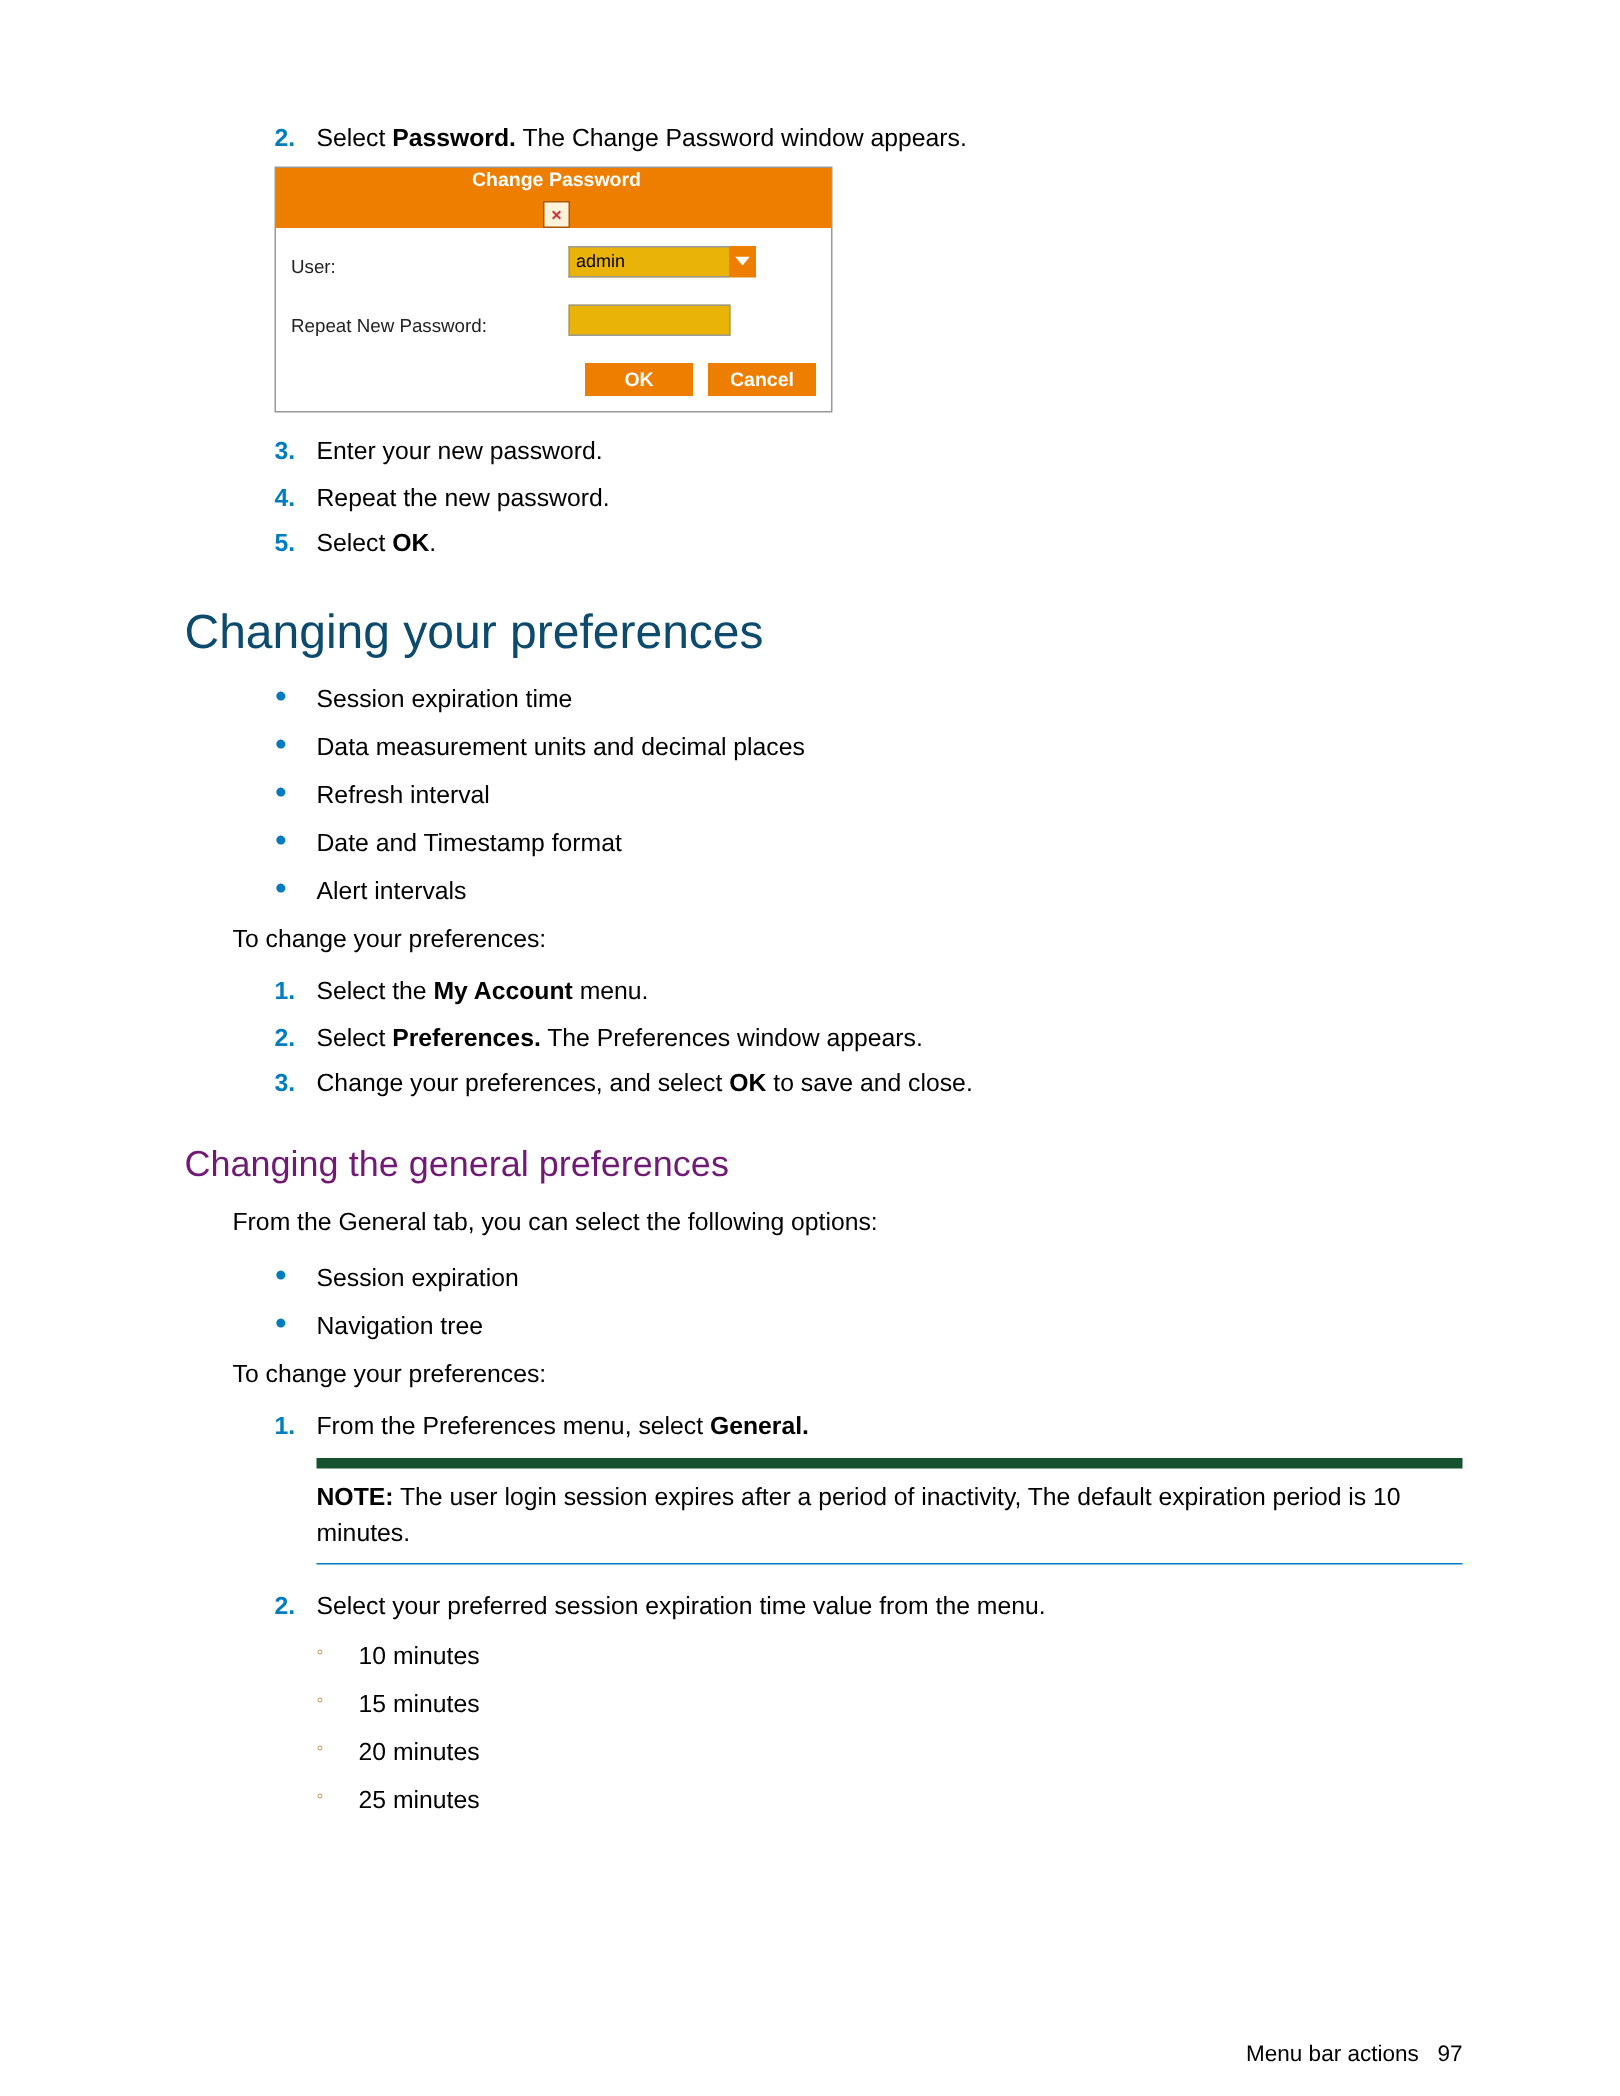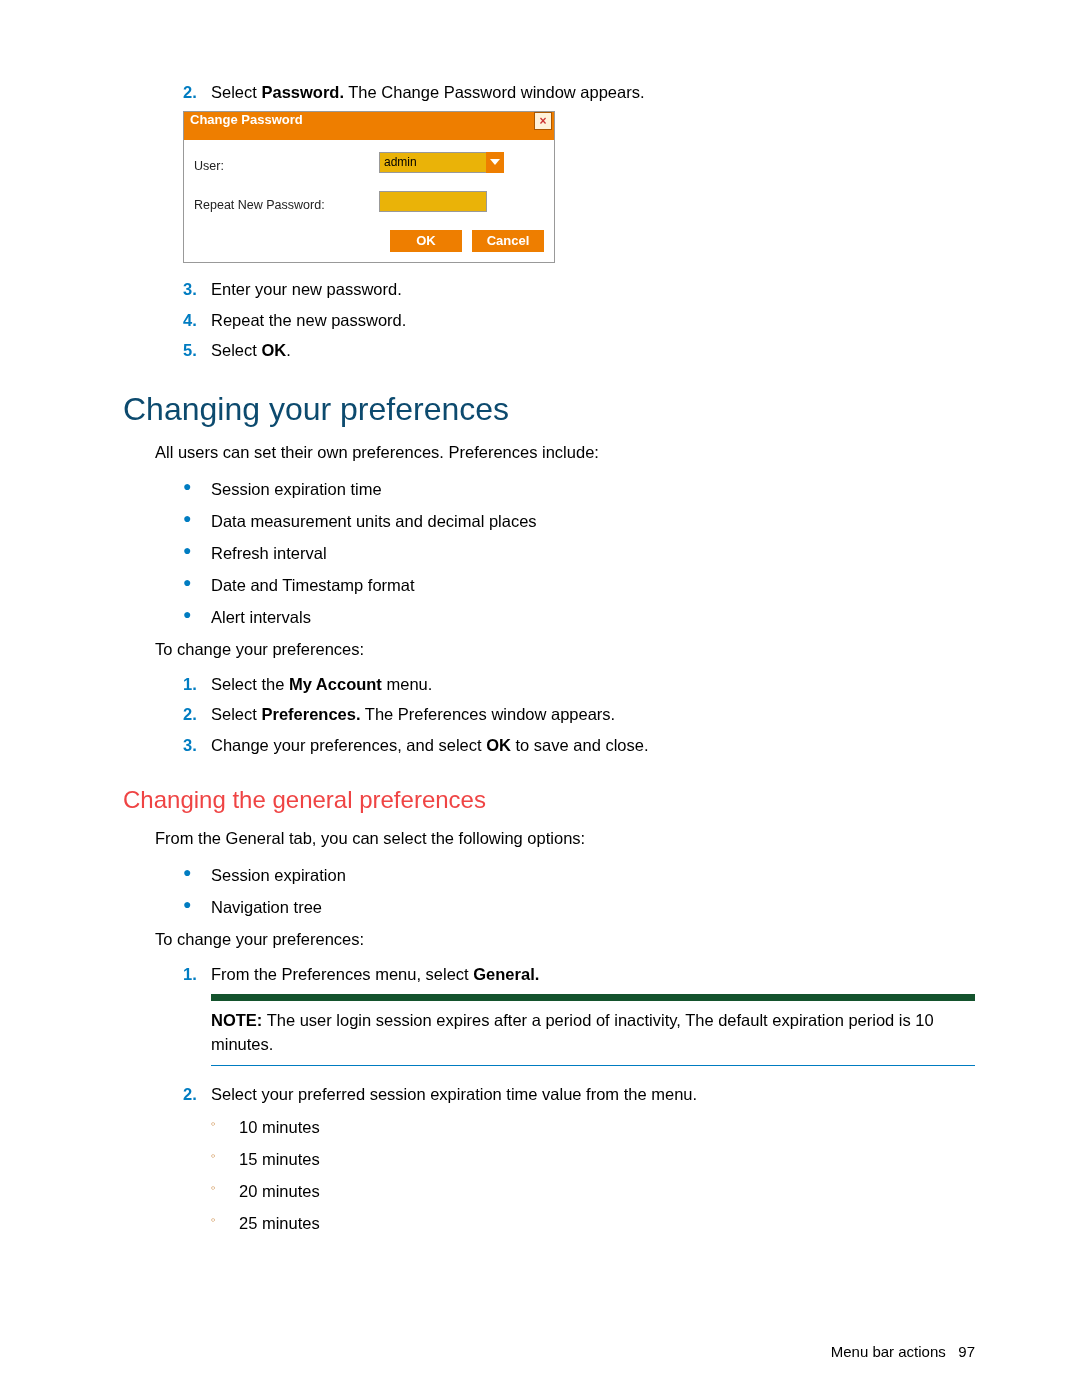--- a/index.html
+++ b/index.html
@@ -63,39 +63,40 @@
   h1.section {
     font-family: Arial, Helvetica, sans-serif;
     font-weight: normal;
     color: #0c4a6e;
     font-size: 32px;
     margin: 28px 0 12px -32px;
   }
   h2.subsection {
     font-family: Arial, Helvetica, sans-serif;
     font-weight: normal;
-    color: #ef4444;
+    color: #701a75;
     font-size: 24px;
     margin: 28px 0 12px -32px;
   }
   
   .dialog {
     width: 370px;
     border: 1px solid #999;
     margin: 6px 0 14px 28px;
     background: #fff;
     font-family: Tahoma, Arial, sans-serif;
   }
   .dlg-title {
     background: #ee7e00;
-    height: 28px;
-    display: flex;
-    align-items: flex-start;
+    height: 40px;
+    display: flex;
+    align-items: center;
     justify-content: space-between;
     padding: 0 2px 0 6px;
+    flex-direction: column;
   }
   .dlg-title-text {
     color: #fff;
     font-weight: bold;
     font-size: 13px;
   }
   .dlg-close {
     width: 16px;
     height: 16px;
     background: #fff2da;
@@ -163,21 +164,21 @@
   .note-box {
     border-top: 7px solid #14532d;
     border-bottom: 1px solid #007cc1;
     padding: 8px 0;
     margin: 8px 0 16px 56px;
     font-size: 16.5px;
     line-height: 1.45;
   }
   .footer {
     position: absolute;
-    bottom: 37px;
+    bottom: 19px;
     right: 105px;
     font-size: 15px;
   }
   b { font-weight: bold; }
 </style>
 </head>
 <body>
 
 <div class="page">
 
@@ -226,21 +227,20 @@
   </div>
   <div class="ol-row" style="margin-left:28px;">
     <div class="ol-num">5.</div>
     <div class="ol-text">
       <span>Select </span><b>OK</b><span>.</span>
     </div>
   </div>
 
   <h1 class="section">Changing your preferences</h1>
 
-  <div class="para">All users can set their own preferences. Preferences include:</div>
 
   <div style="margin-left:28px;">
     <div class="ul-row">
         <span class="bullet">●</span>
         <span class="ul-text">Session expiration time</span>
       </div>
     <div class="ul-row">
         <span class="bullet">●</span>
         <span class="ul-text">Data measurement units and decimal places</span>
       </div>

